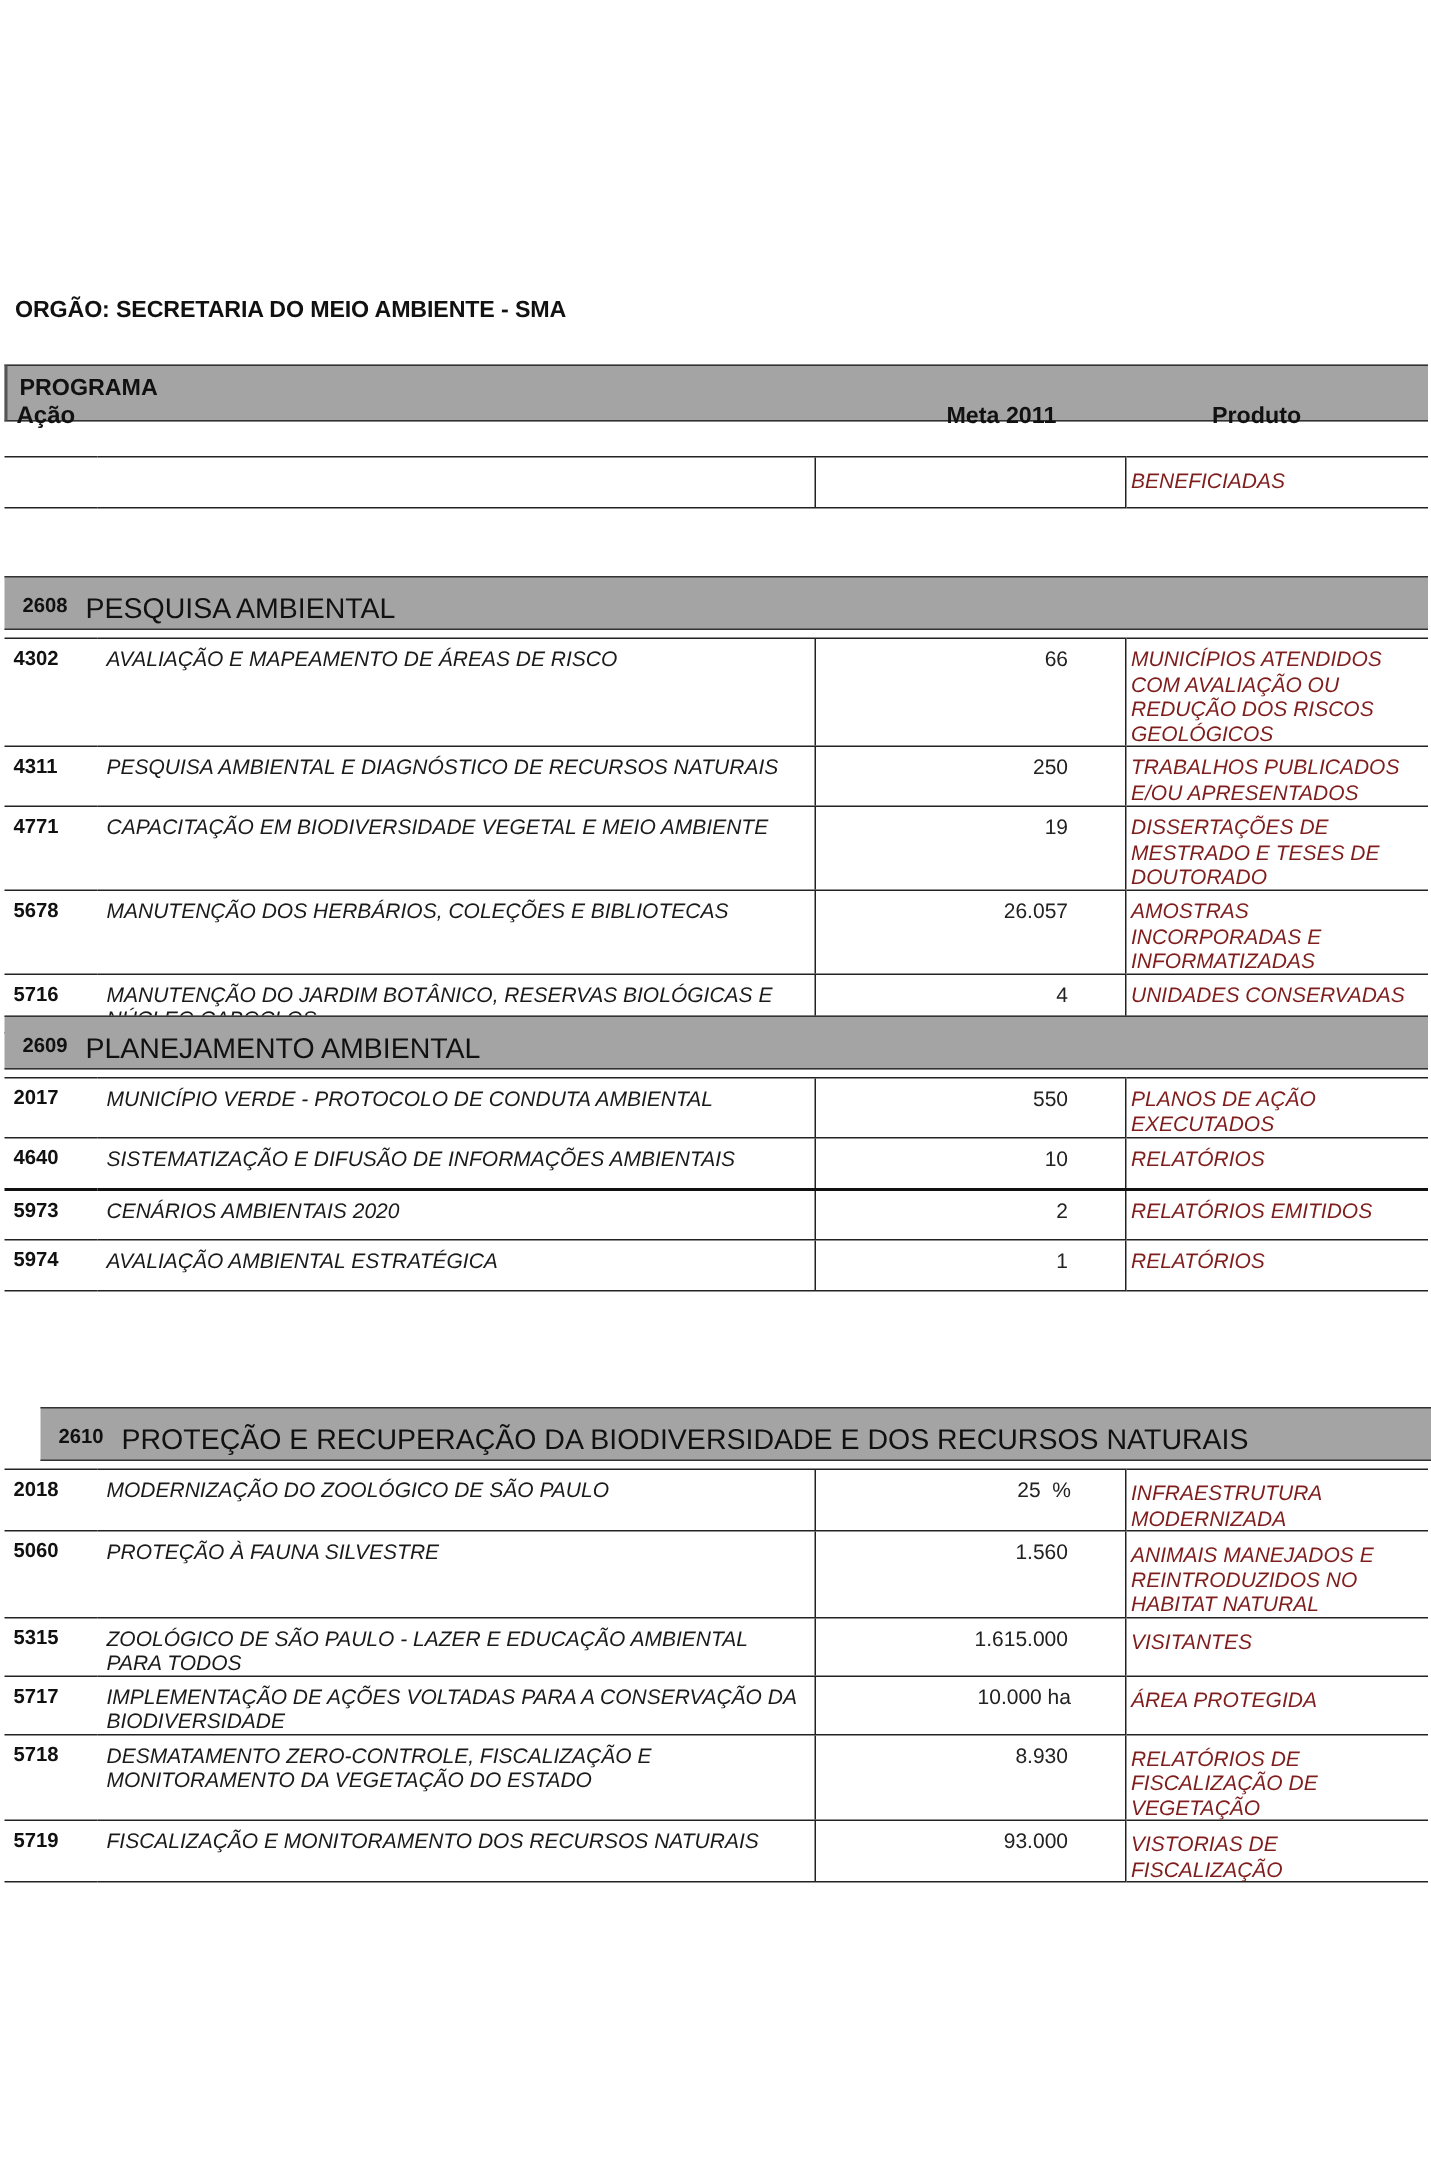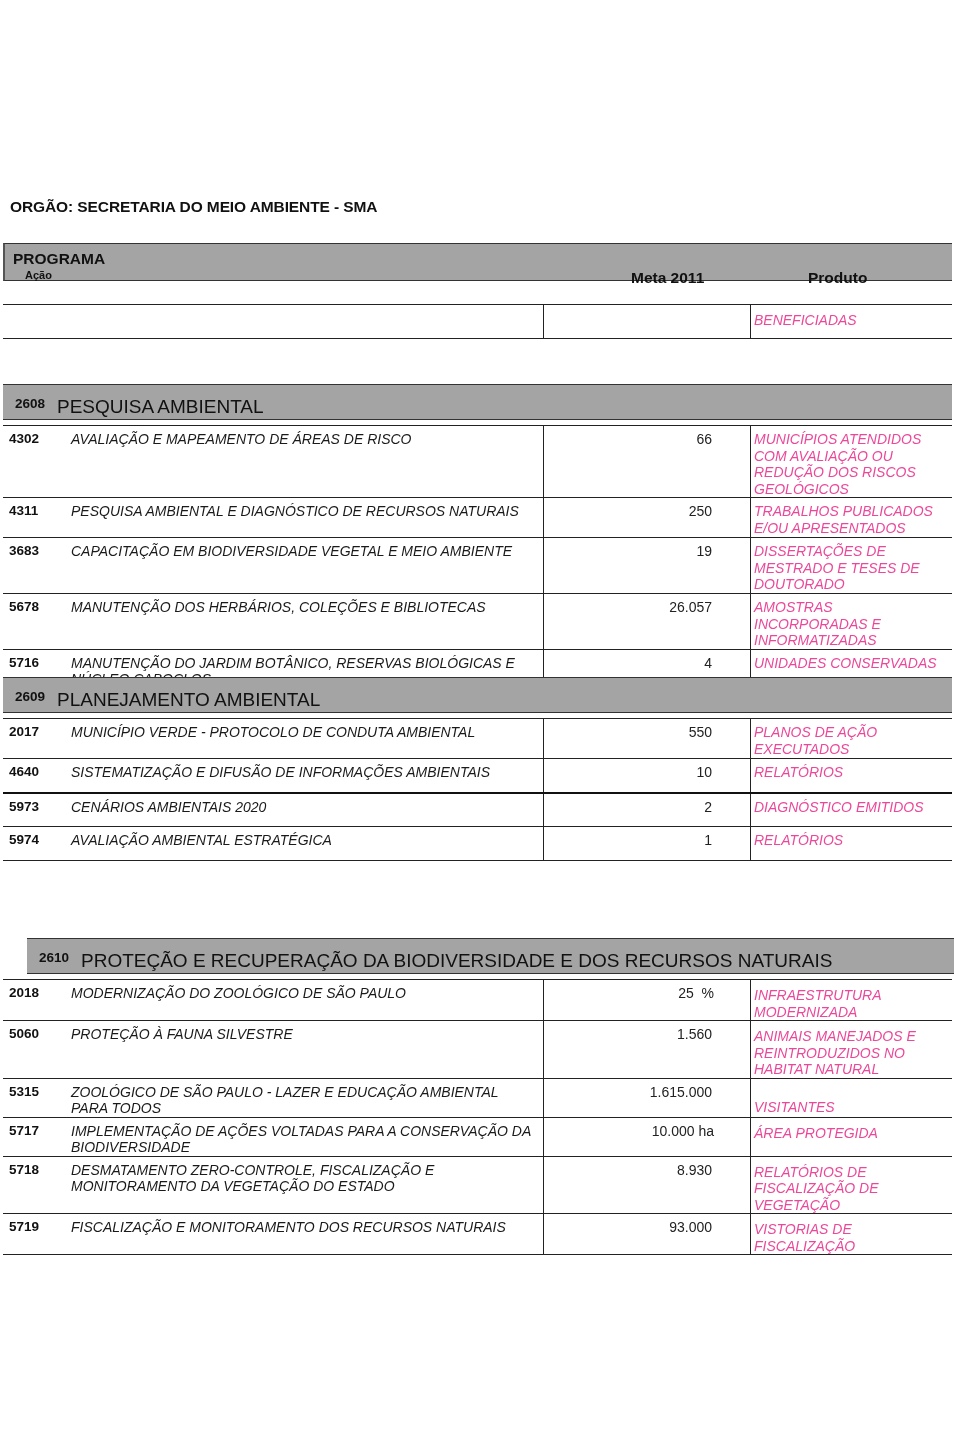--- a/index.html
+++ b/index.html
@@ -1,34 +1,34 @@
 <!DOCTYPE html>
 <html><head>
 <meta charset="utf-8">
 <style>
   html, body { margin: 0; padding: 0; background: #ffffff; }
   body { width: 954px; height: 1438px; position: relative; font-family: "Liberation Sans", sans-serif; color: #111; overflow: hidden; }
   .abs { position: absolute; }
   .orgao { left: 10px; top: 198px; font-size: 15.5px; font-weight: bold; letter-spacing: -0.1px; }
   .head-band { left: 3px; top: 243px; width: 949px; height: 38px; background: #a4a4a4; border-top: 1.5px solid #333; border-bottom: 1.5px solid #333; border-left: 2px double #555; box-sizing: border-box; }
   .head-band .programa { position: absolute; left: 8px; top: 6px; font-size: 15.5px; font-weight: bold; }
-  .head-band .acao { position: absolute; left: 20px; top: 25px; font-size: 11px; font-weight: bold; }
+  .head-band .acao { position: absolute; left: 6px; top: 25px; font-size: 16px; font-weight: bold; }
   .head-band .meta { position: absolute; left: 595px; top: 25px; font-size: 15.5px; font-weight: bold; margin-left: 31px; }
   .head-band .produto { position: absolute; left: 803px; top: 25px; font-size: 15.5px; font-weight: bold; }
 
   .prog-band { left: 3px; width: 949px; height: 36px; background: #a4a4a4; border-top: 1.5px solid #333; border-bottom: 1.5px solid #333; box-sizing: border-box; }
   .prog-band .code { position: absolute; left: 12px; top: 11px; font-size: 13.5px; font-weight: bold; }
   .prog-band .name { position: absolute; left: 54px; top: 11px; font-size: 19px; font-weight: normal; }
 
   table.grid { position: absolute; left: 3px; width: 949px; border-collapse: collapse; table-layout: fixed; }
   table.grid td { border-top: 1.2px solid #222; border-bottom: 1.2px solid #222; vertical-align: top; padding: 0; font-size: 14px; line-height: 16.5px; }
   table.grid td.c-code { width: 56px; font-weight: bold; font-size: 13.5px; padding: 5px 0 0 6px; }
   table.grid td.c-desc { width: 468px; font-style: italic; padding: 5px 4px 0 6px; color: #1a1a1a; }
   table.grid td.c-meta { width: 206px; border-left: 1.2px solid #222; padding: 5px 0 0 0; text-align: center; color: #222; }
-  table.grid td.c-prod { border-left: 1.2px solid #222; font-style: italic; padding: 5px 4px 0 3px; color: #ec4899; }
+  table.grid td.c-prod { border-left: 1.2px solid #222; font-style: italic; padding: 5px 4px 0 3px; color: #7f1d1d; }
   .meta-val { display: inline-block; width: 130px; text-align: right; }
   .meta-val.unit-pct { width: 134px; }
   .meta-val.unit-ha { width: 134px; }
 </style>
 </head>
 <body>
 
 <div class="abs orgao">ORGÃO: SECRETARIA DO MEIO AMBIENTE - SMA</div>
 
 <div class="abs head-band">
@@ -61,21 +61,21 @@
     <td class="c-meta"><span class="meta-val">66</span></td>
     <td class="c-prod">MUNICÍPIOS ATENDIDOS COM AVALIAÇÃO OU REDUÇÃO DOS RISCOS GEOLÓGICOS</td>
   </tr>
   <tr style="height:40px;">
     <td class="c-code">4311</td>
     <td class="c-desc">PESQUISA AMBIENTAL E DIAGNÓSTICO DE RECURSOS NATURAIS</td>
     <td class="c-meta"><span class="meta-val">250</span></td>
     <td class="c-prod">TRABALHOS PUBLICADOS E/OU APRESENTADOS</td>
   </tr>
   <tr style="height:56px;">
-    <td class="c-code">3683</td>
+    <td class="c-code">4771</td>
     <td class="c-desc">CAPACITAÇÃO EM BIODIVERSIDADE VEGETAL E MEIO AMBIENTE</td>
     <td class="c-meta"><span class="meta-val">19</span></td>
     <td class="c-prod">DISSERTAÇÕES DE MESTRADO E TESES DE DOUTORADO</td>
   </tr>
   <tr style="height:40px;">
     <td class="c-code">5678</td>
     <td class="c-desc">MANUTENÇÃO DOS HERBÁRIOS, COLEÇÕES E BIBLIOTECAS</td>
     <td class="c-meta"><span class="meta-val">26.057</span></td>
     <td class="c-prod">AMOSTRAS INCORPORADAS E INFORMATIZADAS</td>
   </tr>
@@ -103,21 +103,21 @@
   <tr style="height:34px;">
     <td class="c-code">4640</td>
     <td class="c-desc">SISTEMATIZAÇÃO E DIFUSÃO DE INFORMAÇÕES AMBIENTAIS</td>
     <td class="c-meta"><span class="meta-val">10</span></td>
     <td class="c-prod">RELATÓRIOS</td>
   </tr>
   <tr style="height:34px; border-top:2px solid #111;">
     <td class="c-code">5973</td>
     <td class="c-desc">CENÁRIOS AMBIENTAIS 2020</td>
     <td class="c-meta"><span class="meta-val">2</span></td>
-    <td class="c-prod">DIAGNÓSTICO EMITIDOS</td>
+    <td class="c-prod">RELATÓRIOS EMITIDOS</td>
   </tr>
   <tr style="height:34px;">
     <td class="c-code">5974</td>
     <td class="c-desc">AVALIAÇÃO AMBIENTAL ESTRATÉGICA</td>
     <td class="c-meta"><span class="meta-val">1</span></td>
     <td class="c-prod">RELATÓRIOS</td>
   </tr>
 </tbody>
   </table>
 
@@ -136,21 +136,21 @@
   <tr style="height:56px;">
     <td class="c-code">5060</td>
     <td class="c-desc">PROTEÇÃO À FAUNA SILVESTRE</td>
     <td class="c-meta"><span class="meta-val">1.560</span></td>
     <td class="c-prod" style="padding-top:7px;">ANIMAIS MANEJADOS E REINTRODUZIDOS NO HABITAT NATURAL</td>
   </tr>
   <tr style="height:38px;">
     <td class="c-code">5315</td>
     <td class="c-desc">ZOOLÓGICO DE SÃO PAULO - LAZER E EDUCAÇÃO AMBIENTAL PARA TODOS</td>
     <td class="c-meta"><span class="meta-val">1.615.000</span></td>
-    <td class="c-prod" style="padding-top:20px;">VISITANTES</td>
+    <td class="c-prod" style="padding-top:7px;">VISITANTES</td>
   </tr>
   <tr style="height:38px;">
     <td class="c-code">5717</td>
     <td class="c-desc">IMPLEMENTAÇÃO DE AÇÕES VOLTADAS PARA A CONSERVAÇÃO DA BIODIVERSIDADE</td>
     <td class="c-meta"><span class="meta-val unit-ha">10.000 ha</span></td>
     <td class="c-prod" style="padding-top:7px;">ÁREA PROTEGIDA</td>
   </tr>
   <tr style="height:56px;">
     <td class="c-code">5718</td>
     <td class="c-desc">DESMATAMENTO ZERO-CONTROLE, FISCALIZAÇÃO E MONITORAMENTO DA VEGETAÇÃO DO ESTADO</td>

